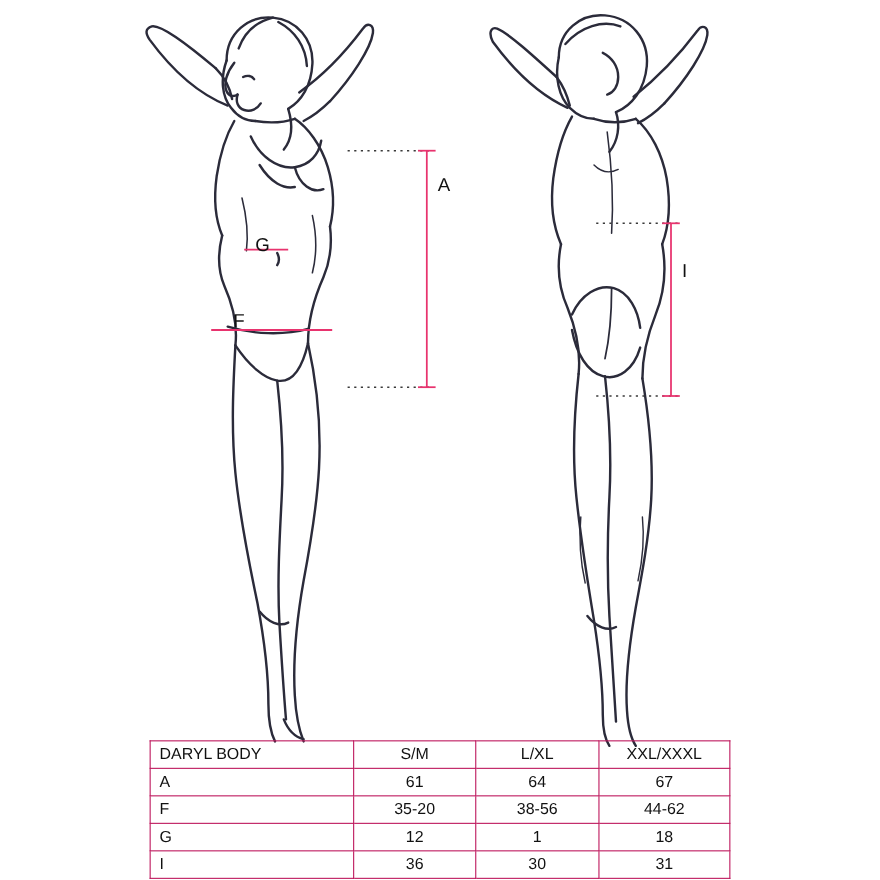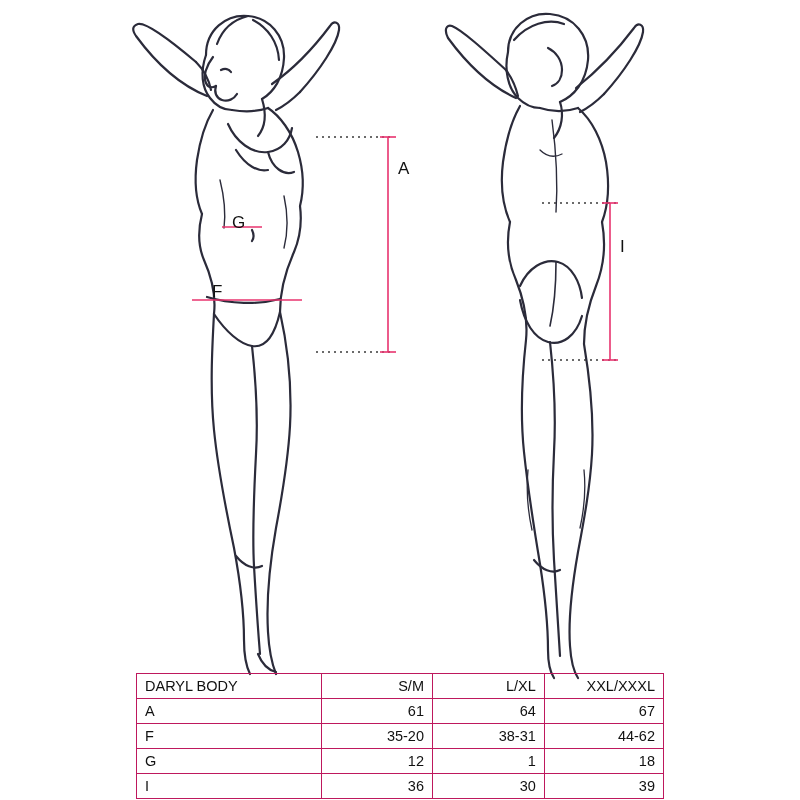--- a/index.html
+++ b/index.html
@@ -50,21 +50,21 @@
     border: 1px solid #be185d;
     height: 24px;
     padding: 0 8px;
     font-weight: normal;
   }
   #size-table td.rowhead {
     text-align: left;
     width: 196px;
   }
   #size-table td.val {
-    text-align: right;
+    text-align: center;
     width: 110px;
   }
 </style>
 </head>
 <body>
 
 <div id="stage">
 
   <svg id="figures" viewBox="0 0 800 680">
 
@@ -184,31 +184,31 @@
       </tr>
       <tr>
         <td class="rowhead">A</td>
         <td class="val">61</td>
         <td class="val">64</td>
         <td class="val">67</td>
       </tr>
       <tr>
         <td class="rowhead">F</td>
         <td class="val">35-20</td>
-        <td class="val">38-31</td>
+        <td class="val">38-56</td>
         <td class="val">44-62</td>
       </tr>
       <tr>
         <td class="rowhead">G</td>
         <td class="val">12</td>
         <td class="val">1</td>
         <td class="val">18</td>
       </tr>
       <tr>
         <td class="rowhead">I</td>
         <td class="val">36</td>
         <td class="val">30</td>
-        <td class="val">39</td>
+        <td class="val">31</td>
       </tr>
     </tbody>
   </table>
 
 </div>
 
 </body></html>

